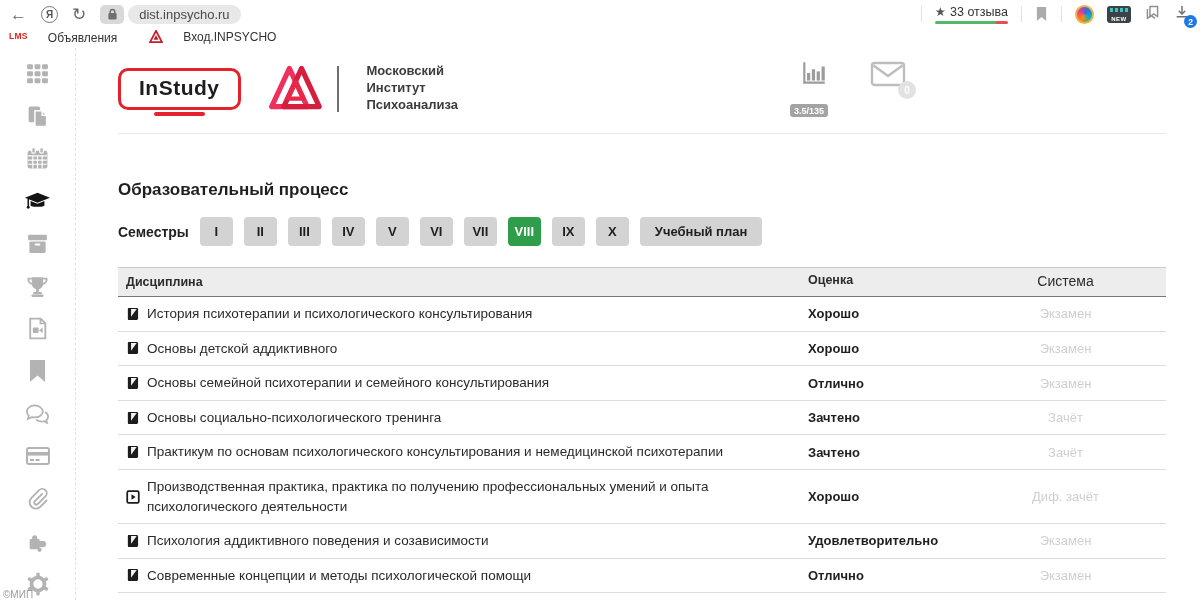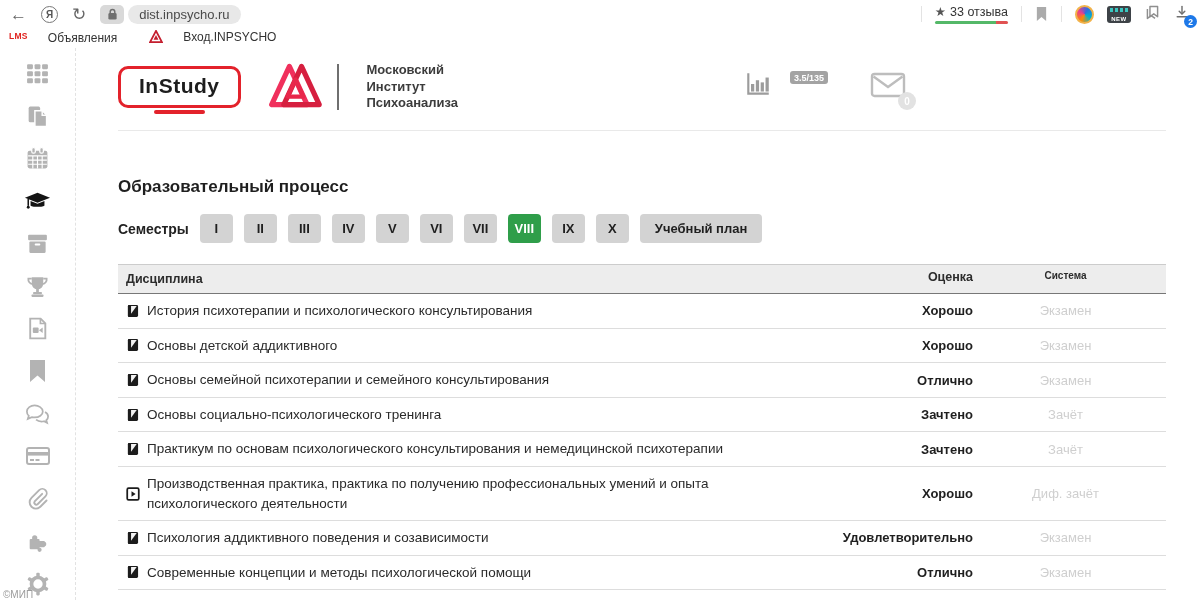--- a/index.html
+++ b/index.html
@@ -44,21 +44,21 @@
   .content { margin-left:118px; margin-right:34px; }
 
   
   .hdr { display:flex; align-items:center; padding:12px 0 16px; border-bottom:1px solid #e9e9e9; }
   .instudy { border:3px solid #e3222b; border-radius:10px; padding:5px 18px 7px; font-size:21px; font-weight:bold; color:#1d1d1d; letter-spacing:.5px; position:relative; cursor:pointer; }
   .instudy:after { content:""; position:absolute; left:28%; bottom:-9px; width:44%; height:4px; background:#e3222b; border-radius:2px; }
   .mip-logo { margin-left:26px; }
   .inst-sep { width:2px; height:46px; background:#6f6f6f; margin:0 12px 0 14px; }
   .inst-name { font-size:13px; font-weight:bold; color:#3c3c3c; line-height:1.3;margin-left:16px; }
   .hdr-icons { margin-left:auto; margin-right:260px; display:flex; gap:42px; align-items:flex-start; }
-  .stat-ico { display:flex; flex-direction:row; align-items:flex-start; gap:18px; cursor:pointer; }
+  .stat-ico { display:flex; flex-direction:column; align-items:flex-end; gap:18px; cursor:pointer; }
   .stat-badge { background:#a3a3a3; color:#fff; font-size:9px; font-weight:bold; border-radius:3px; padding:1.5px 4px; }
   .mail-wrap { position:relative; cursor:pointer; }
   .mail-badge { position:absolute; right:-10px; bottom:-7px; width:18px; height:18px; border-radius:50%; background:#e2e2e2; color:#fff; font-size:10px; font-weight:bold; display:flex; align-items:center; justify-content:center; }
 
   
   .page-title { margin-top:46px; font-size:17px; font-weight:bold; color:#1f1f1f; }
   .sem-row { margin-top:17px; display:flex; align-items:center; gap:11px; }
   .sem-label { font-size:14px; font-weight:600; color:#222; }
   .sem-btns { display:flex; gap:11px; }
   .sem-btn { border:none; background:#d3d3d3; color:#1f1f1f; font-weight:bold; font-size:13px;
@@ -66,24 +66,24 @@
   .sem-btn.active { background:#2f9e4a; color:#fff; }
   .plan-btn { border:none; background:#d3d3d3; color:#1f1f1f; font-weight:bold; font-size:13px;
      font-family:inherit; border-radius:4px; padding:7px 15px; cursor:pointer; }
 
   
   .gtable { margin-top:21px; }
   .t-head { display:flex; background:#ededed; border-top:1px solid #ccc; border-bottom:1px solid #777;
      font-size:12.5px; font-weight:bold; color:#2c2c2c; padding:5px 8px; }
   .t-row { display:flex; align-items:center; border-bottom:1px solid #ddd; padding:7px 8px; font-size:13.5px; color:#2a2a2a; cursor:pointer; }
   .c-disc { flex:1; display:flex; align-items:center; gap:7px; padding-right:30px; line-height:1.45; }
-  .c-grade { width:165px; text-align:right; font-weight:bold; color:#1f1f1f; font-size:13px; }
+  .c-grade { width:165px; text-align:left; font-weight:bold; color:#1f1f1f; font-size:13px; }
   .c-sys { width:185px; text-align:center; color:#cfcfcf; font-size:13px; }
   .t-head .c-grade { font-weight:bold; color:#2c2c2c; font-size:12.5px; }
-  .t-head .c-sys { color:#2c2c2c; font-weight:bold; font-size:10px; }
+  .t-head .c-sys { color:#2c2c2c; font-weight:normal; font-size:14px; }
   .row-icon { flex:0 0 auto; display:flex; }
 </style>
 </head>
 <body>
 
 <div class="chrome">
   <span class="nav-ico">←</span>
   <span class="ya-circle">Я</span>
   <span class="nav-ico">↻</span>
   <div class="addr">

